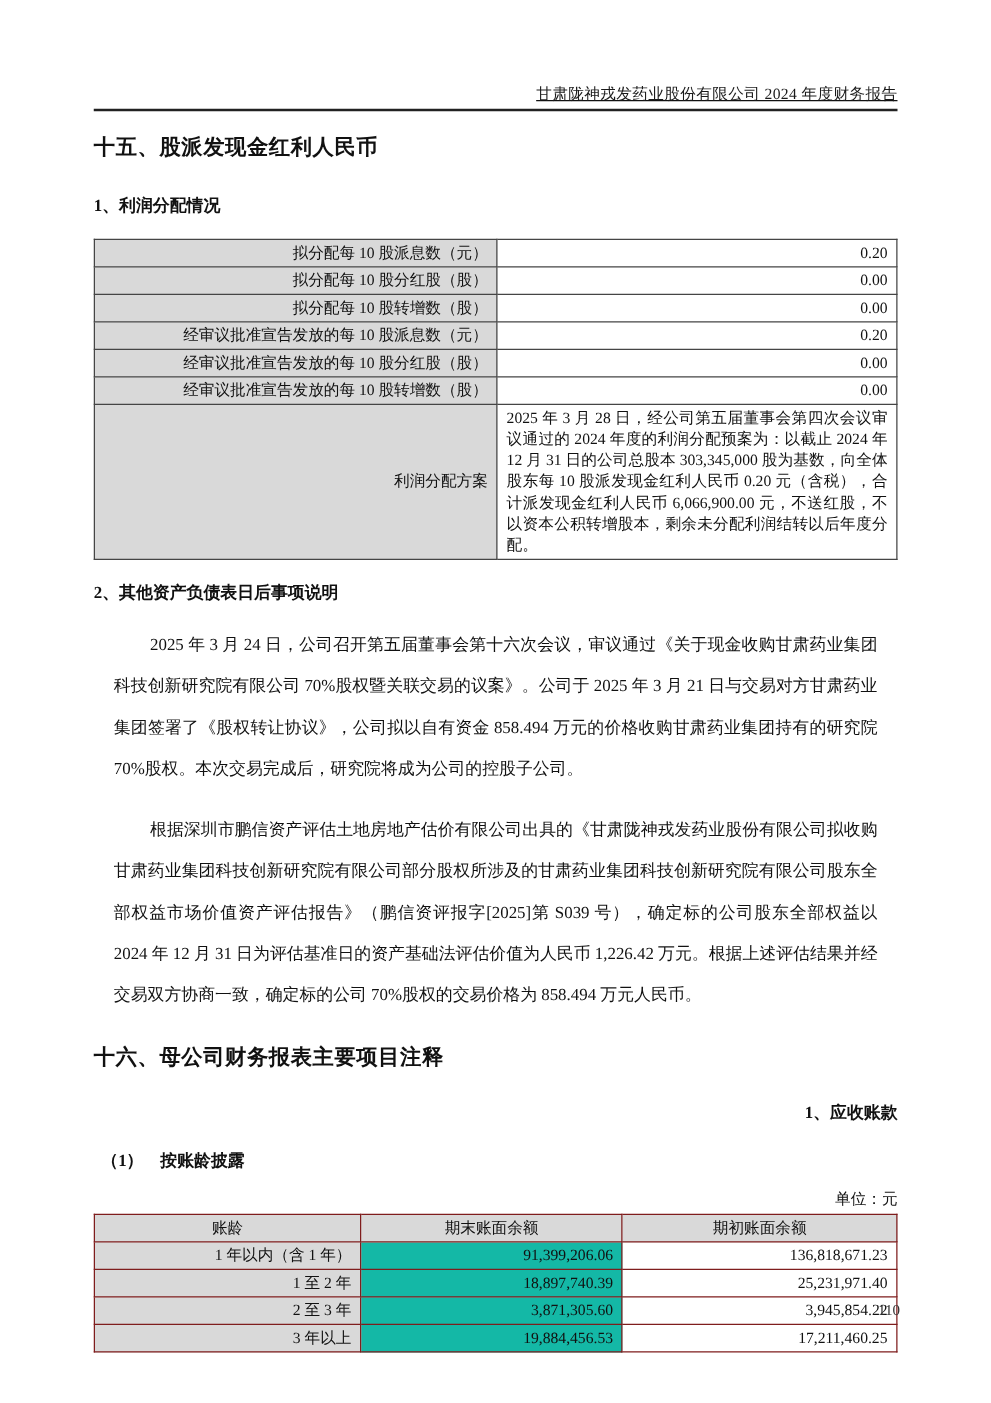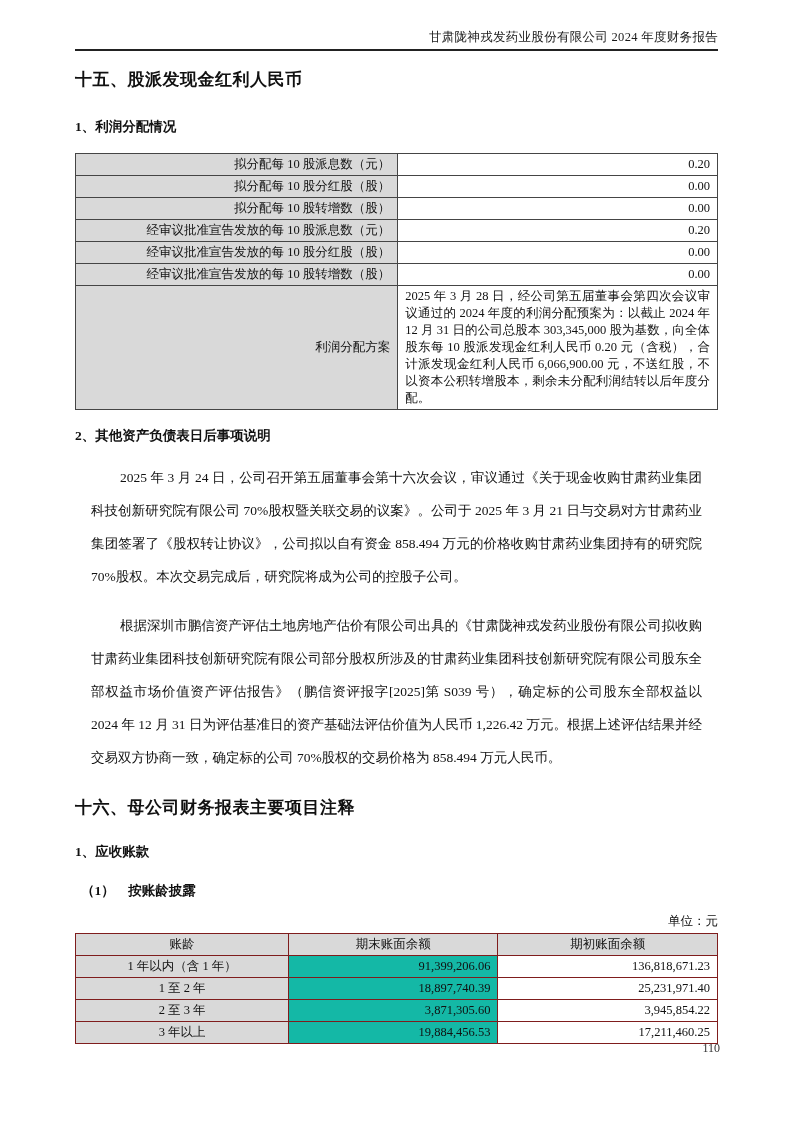--- a/index.html
+++ b/index.html
@@ -8,21 +8,21 @@
     width: 793px; height: 1122px;
     background: #ffffff;
     color: #111111;
     font-family: "Liberation Serif", "DejaVu Serif", serif;
     position: relative;
     overflow: hidden;
   }
   .page { padding: 0 75px; }
 
   
-  .report-header { padding-top: 29px; }
+  .report-header { padding-top: 67px; text-decoration: underline; }
   .report-header-text {
     text-align: right;
     font-size: 12.5px;
     line-height: 17px;
     color: #1a1a1a;
     letter-spacing: 0.3px;
   }
   .header-rule {
     margin-top: 3px;
     border-bottom: 2px solid #222222;
@@ -86,21 +86,21 @@
   
   .tbl2 { margin-top: 4px; }
   .tbl2 th, .tbl2 td {
     border: 1px solid #7f1d1d;
     font-size: 12.5px;
     line-height: 17px;
     padding: 2px 7px;
     font-weight: normal;
   }
   .tbl2 th { background: #d9d9d9; text-align: center; }
-  .tbl2 .col-age { width: 33.2%; background: #d9d9d9; text-align: center; }
+  .tbl2 .col-age { width: 33.2%; background: #d9d9d9; text-align: right; }
   .tbl2 .col-end { width: 32.6%; text-align: right; background: #14b8a6; }
   .tbl2 .col-begin { width: 34.2%; text-align: right; background: #fff; }
 
   
   .page-footer {
     position: absolute;
     top: 1041px;
     right: 73px;
     font-size: 12px;
     color: #333333;
@@ -153,21 +153,21 @@
   </table>
 
   <div class="h-sub" style="margin-top:16px;">2、其他资产负债表日后事项说明</div>
 
   <div class="para-block">
     <p class="para">2025 年 3 月 24 日，公司召开第五届董事会第十六次会议，审议通过《关于现金收购甘肃药业集团科技创新研究院有限公司 70%股权暨关联交易的议案》。公司于 2025 年 3 月 21 日与交易对方甘肃药业集团签署了《股权转让协议》，公司拟以自有资金 858.494 万元的价格收购甘肃药业集团持有的研究院 70%股权。本次交易完成后，研究院将成为公司的控股子公司。</p>
     <p class="para">根据深圳市鹏信资产评估土地房地产估价有限公司出具的《甘肃陇神戎发药业股份有限公司拟收购甘肃药业集团科技创新研究院有限公司部分股权所涉及的甘肃药业集团科技创新研究院有限公司股东全部权益市场价值资产评估报告》（鹏信资评报字[2025]第 S039 号），确定标的公司股东全部权益以 2024 年 12 月 31 日为评估基准日的资产基础法评估价值为人民币 1,226.42 万元。根据上述评估结果并经交易双方协商一致，确定标的公司 70%股权的交易价格为 858.494 万元人民币。</p>
   </div>
 
   <div class="h-sec" style="margin-top:22px;">十六、母公司财务报表主要项目注释</div>
-  <div class="h-sub" style="margin-top:22px;">1、应收账款</div>
+  <div class="h-sub" style="margin-top:22px;text-align:right;">1、应收账款</div>
   <div class="h-item">（1）　按账龄披露</div>
 
   <div class="unit-line">单位：元</div>
 
   <table class="tbl2">
     <thead>
       <tr>
         <th class="col-age" style="text-align:center;">账龄</th>
         <th class="col-end" style="text-align:center; background:#d9d9d9;">期末账面余额</th>
         <th class="col-begin" style="text-align:center; background:#d9d9d9;">期初账面余额</th>

